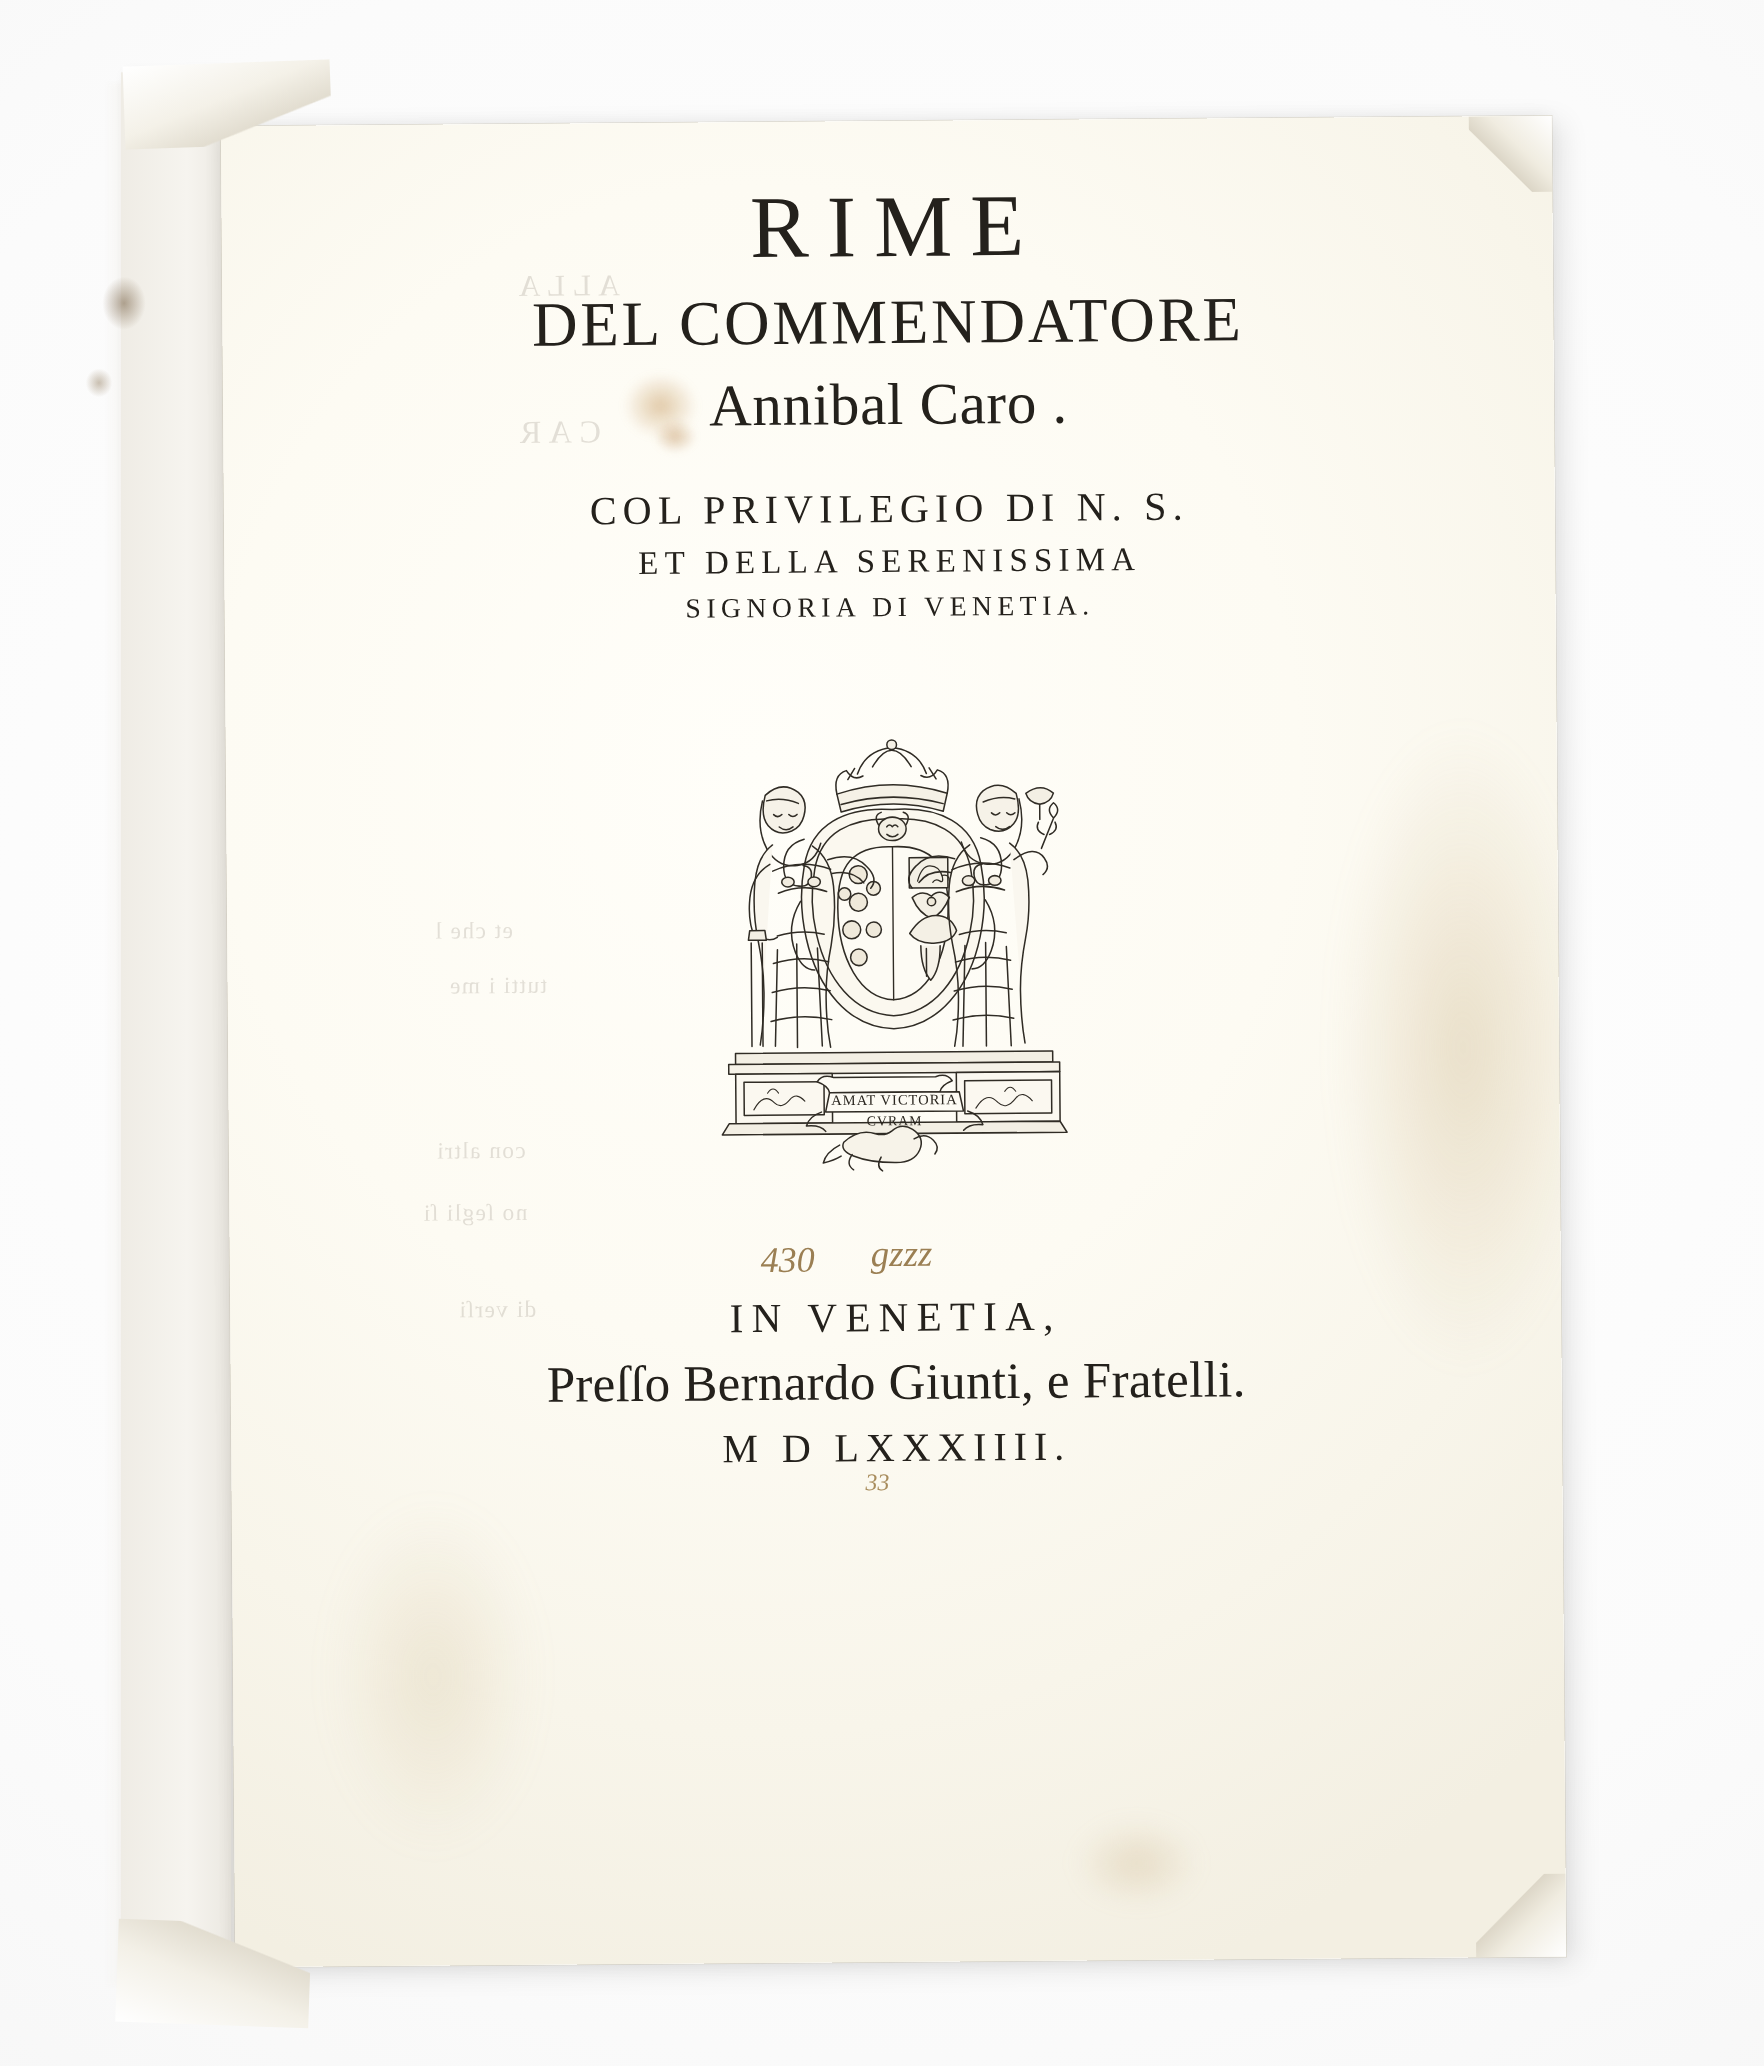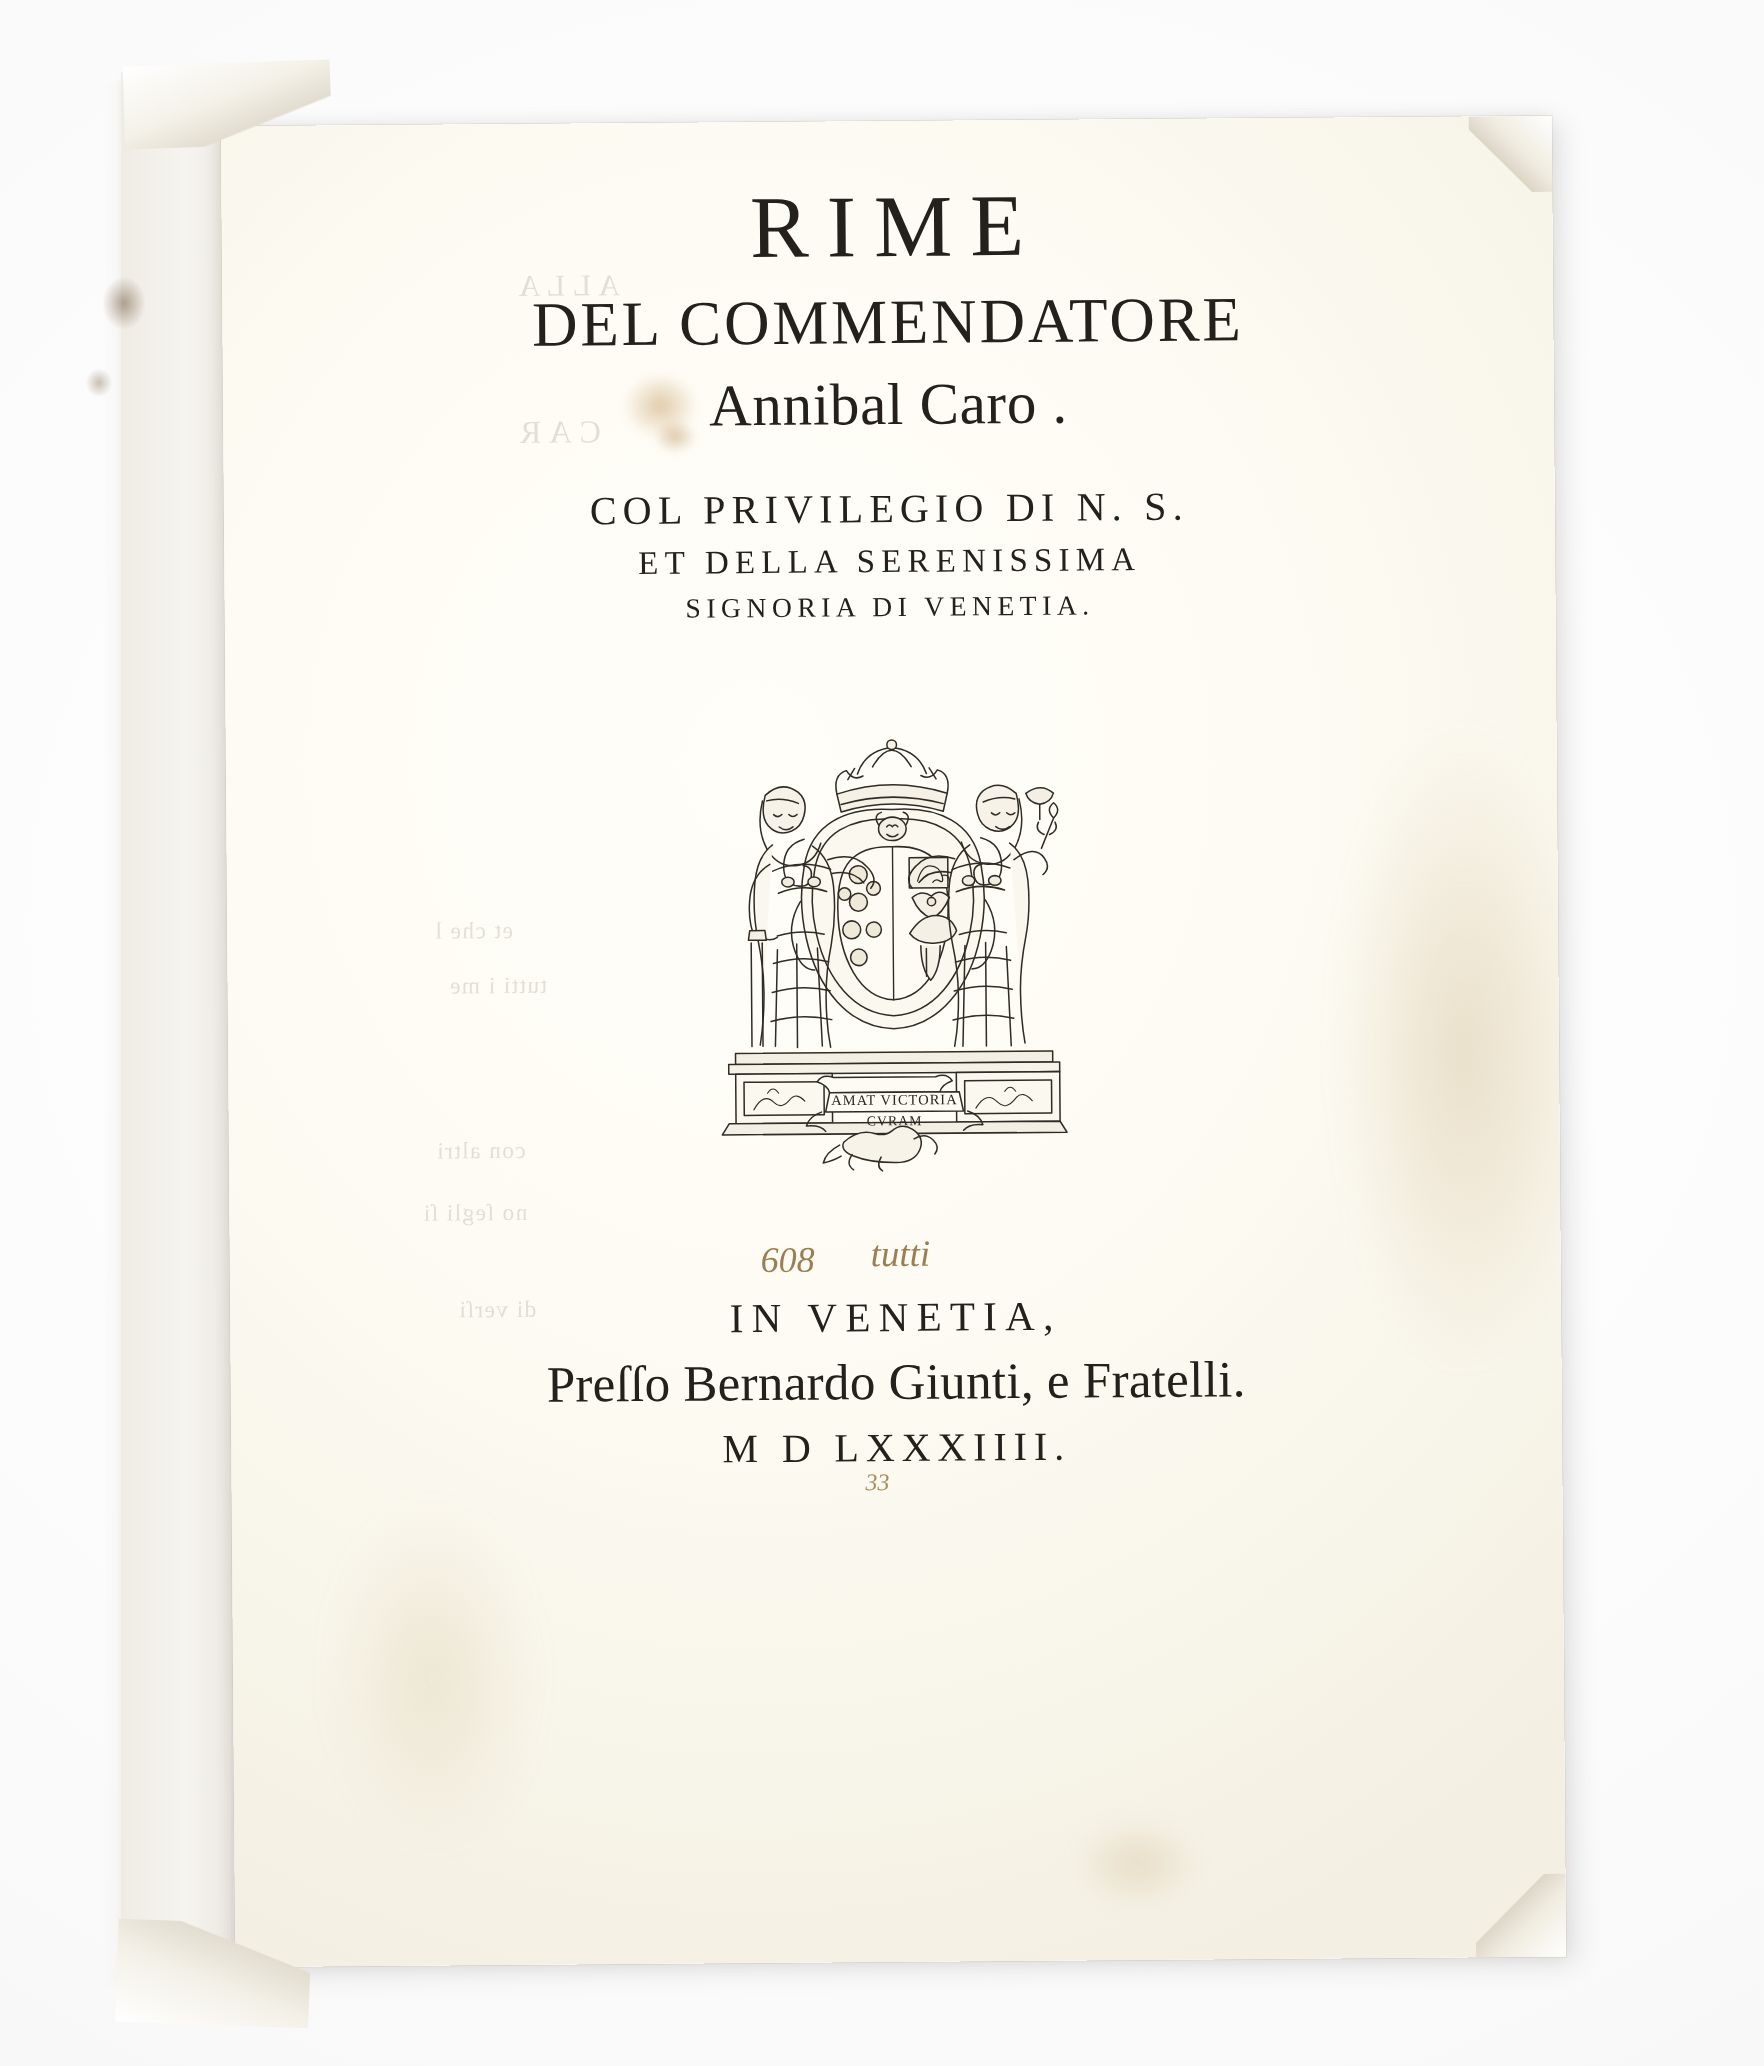--- a/index.html
+++ b/index.html
@@ -394,22 +394,22 @@
                        q-8 18 -34 18 q-38 0 -62 -10 q-20 -8 -14 -20 z" fill="#f7f3e9"></path>
               <path d="M408 596 q16 -10 28 2 q10 10 2 20"></path>
               <path d="M318 618 q-10 14 2 22 M360 622 q-8 14 2 20"></path>
               <path d="M300 604 q-20 10 -24 26 q16 -4 26 -10"></path>
             </g>
           </g>
         </g>
       </svg>
     </div>
 
-    <div class="ms-mark" style="left:531px; top:1117px; font-size:36px;">608</div>
-    <div class="ms-mark" style="left:641px; top:1111px; font-size:37px;">tutti</div>
+    <div class="ms-mark" style="left:531px; top:1117px; font-size:36px;">430</div>
+    <div class="ms-mark" style="left:641px; top:1111px; font-size:37px;">gzzz</div>
 
     <div style="position:absolute; left:0; right:0; top:1172px; text-align:center;">
       <span class="line" id="imprint-city">IN VENETIA,</span>
       <span class="line" id="imprint-printer">Preſſo Bernardo Giunti, e Fratelli.</span>
       <span class="line" id="imprint-date">M D LXXXIIII.</span>
     </div>
 
     <div class="ms-mark" style="left:634px; top:1348px; font-size:24px; color:#9a7a44;">33</div>
 
     <div class="curl" style="right:0; top:0; width:83px; height:76px;

